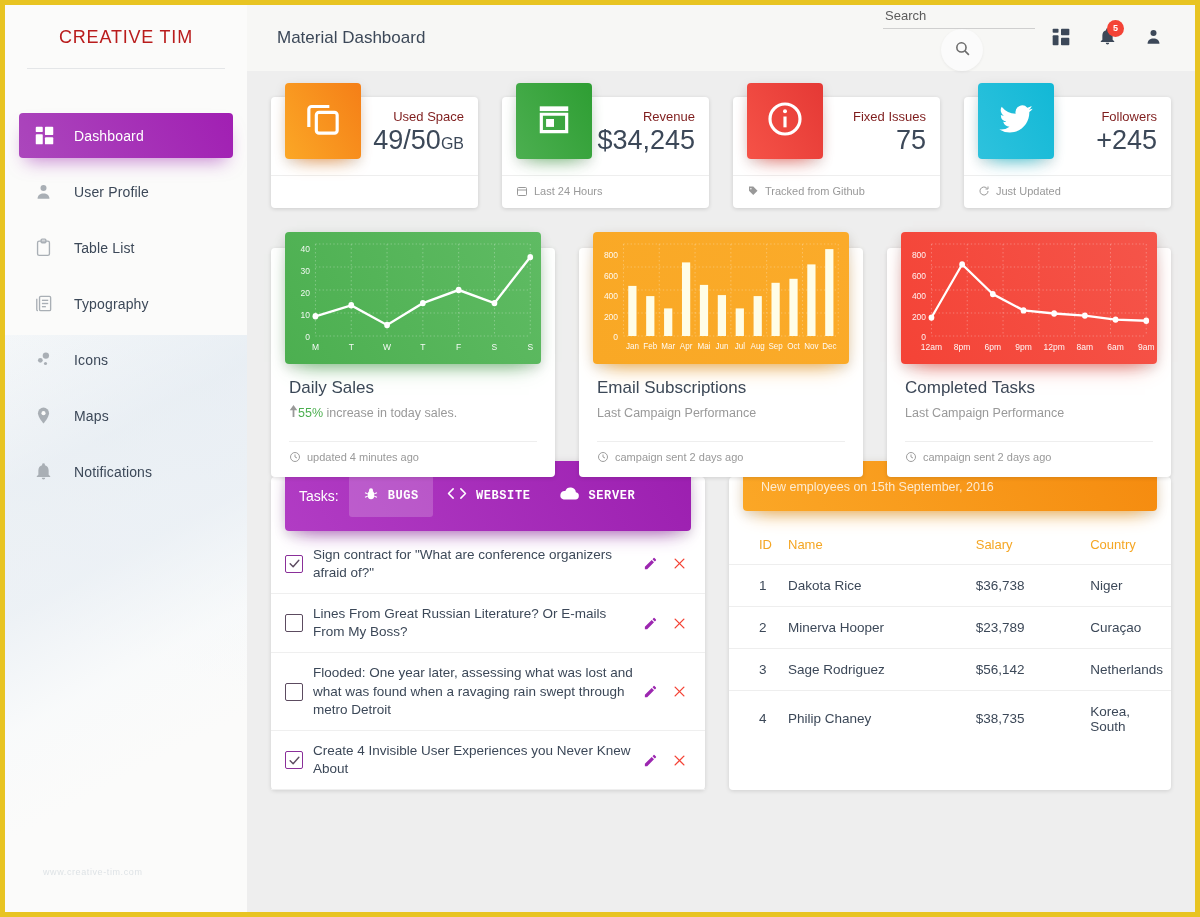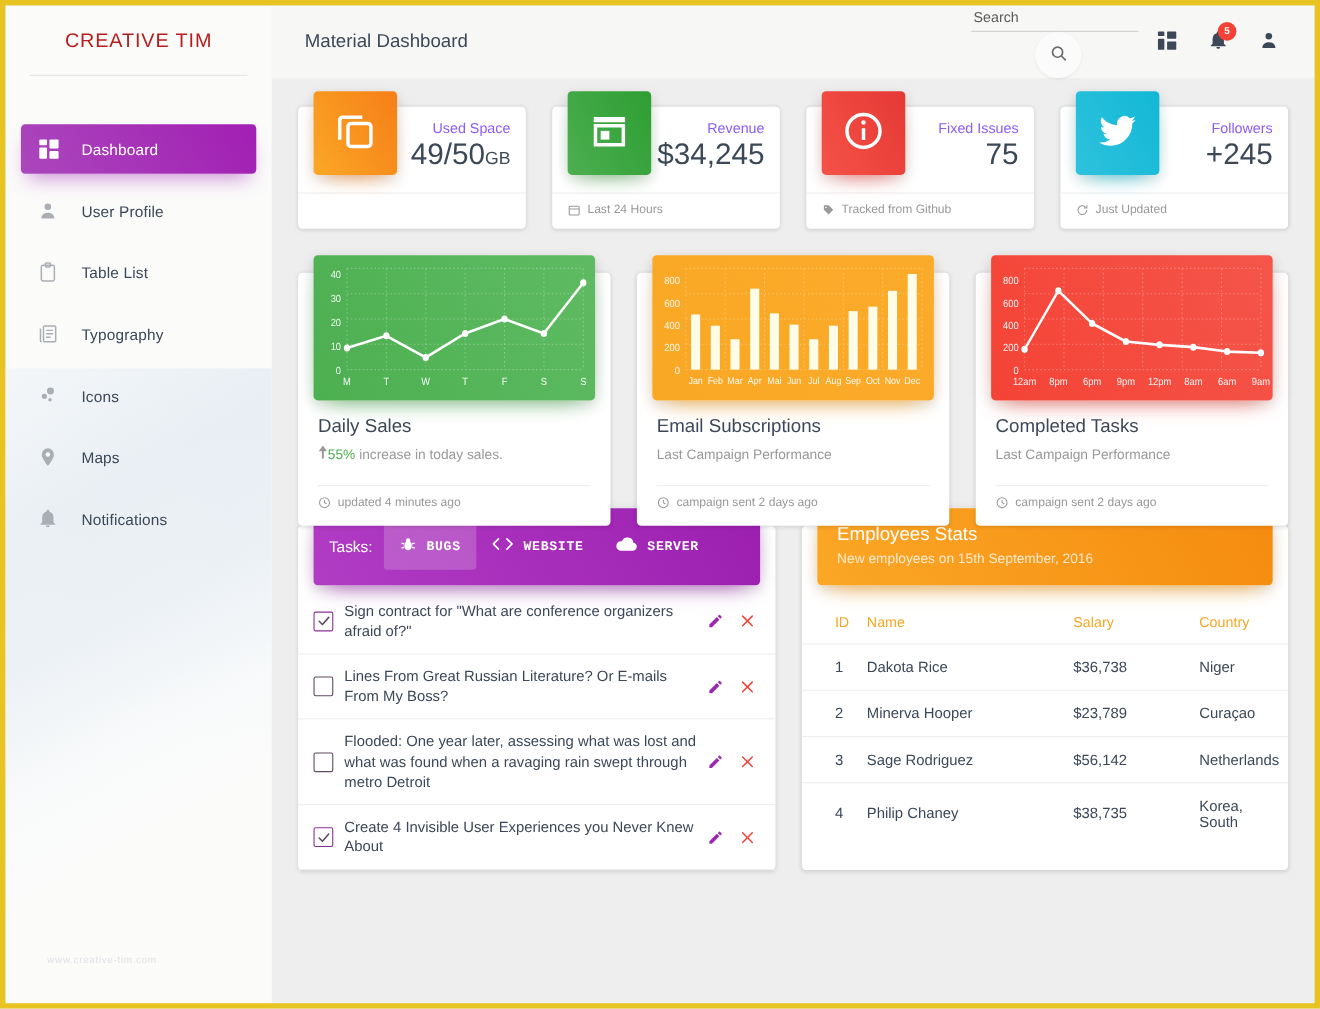--- a/index.html
+++ b/index.html
@@ -141,21 +141,21 @@
     color: #fff;
   }
   .stat-icon.orange { background: linear-gradient(60deg,#fba726,#f57f17);
     box-shadow: 0 10px 20px -12px rgba(245,127,23,.9), 0 4px 12px rgba(0,0,0,.13); }
   .stat-icon.green { background: linear-gradient(60deg,#4caf50,#2e9e33);
     box-shadow: 0 10px 20px -12px rgba(76,175,80,.9), 0 4px 12px rgba(0,0,0,.13); }
   .stat-icon.red { background: linear-gradient(60deg,#f55247,#e53935);
     box-shadow: 0 10px 20px -12px rgba(244,67,54,.9), 0 4px 12px rgba(0,0,0,.13); }
   .stat-icon.blue { background: linear-gradient(60deg,#2ec2dd,#12b8d6);
     box-shadow: 0 10px 20px -12px rgba(0,188,212,.9), 0 4px 12px rgba(0,0,0,.13); }
-  .stat-label { font-size: 13px; color: #8b5cf6; text-align: right; }
+  .stat-label { font-size: 13px; color: #7f1d1d; text-align: right; }
   .stat-value {
     font-size: 27px; color: #3c4858; text-align: right;
     font-weight: 300; line-height: 1.1; margin-top: 2px;
   }
   .stat-value .unit { font-size: 16px; }
   .stat-divider { height: 1px; background: #eeeeee; margin: 14px -14px 0 -14px; }
   .stat-foot {
     display: flex; align-items: center; gap: 6px;
     font-size: 11px; color: #999; padding: 9px 0 11px 0;
   }
@@ -753,21 +753,20 @@
                       <line x1="19" y1="5" x2="5" y2="19"></line>
                     </svg>
                   </button>
                 </span>
               </div>
             </div>
         </div>
 
         <div class="card-emp">
           <div class="emp-header">
-            <div class="emp-title">Employees Stats</div>
             <div class="emp-sub">New employees on 15th September, 2016</div>
           </div>
           <table class="emp">
             <thead>
                 <tr id="emp-head">
                   <th>ID</th>
                   <th>Name</th>
                   <th>Salary</th>
                   <th>Country</th>
                 </tr>

